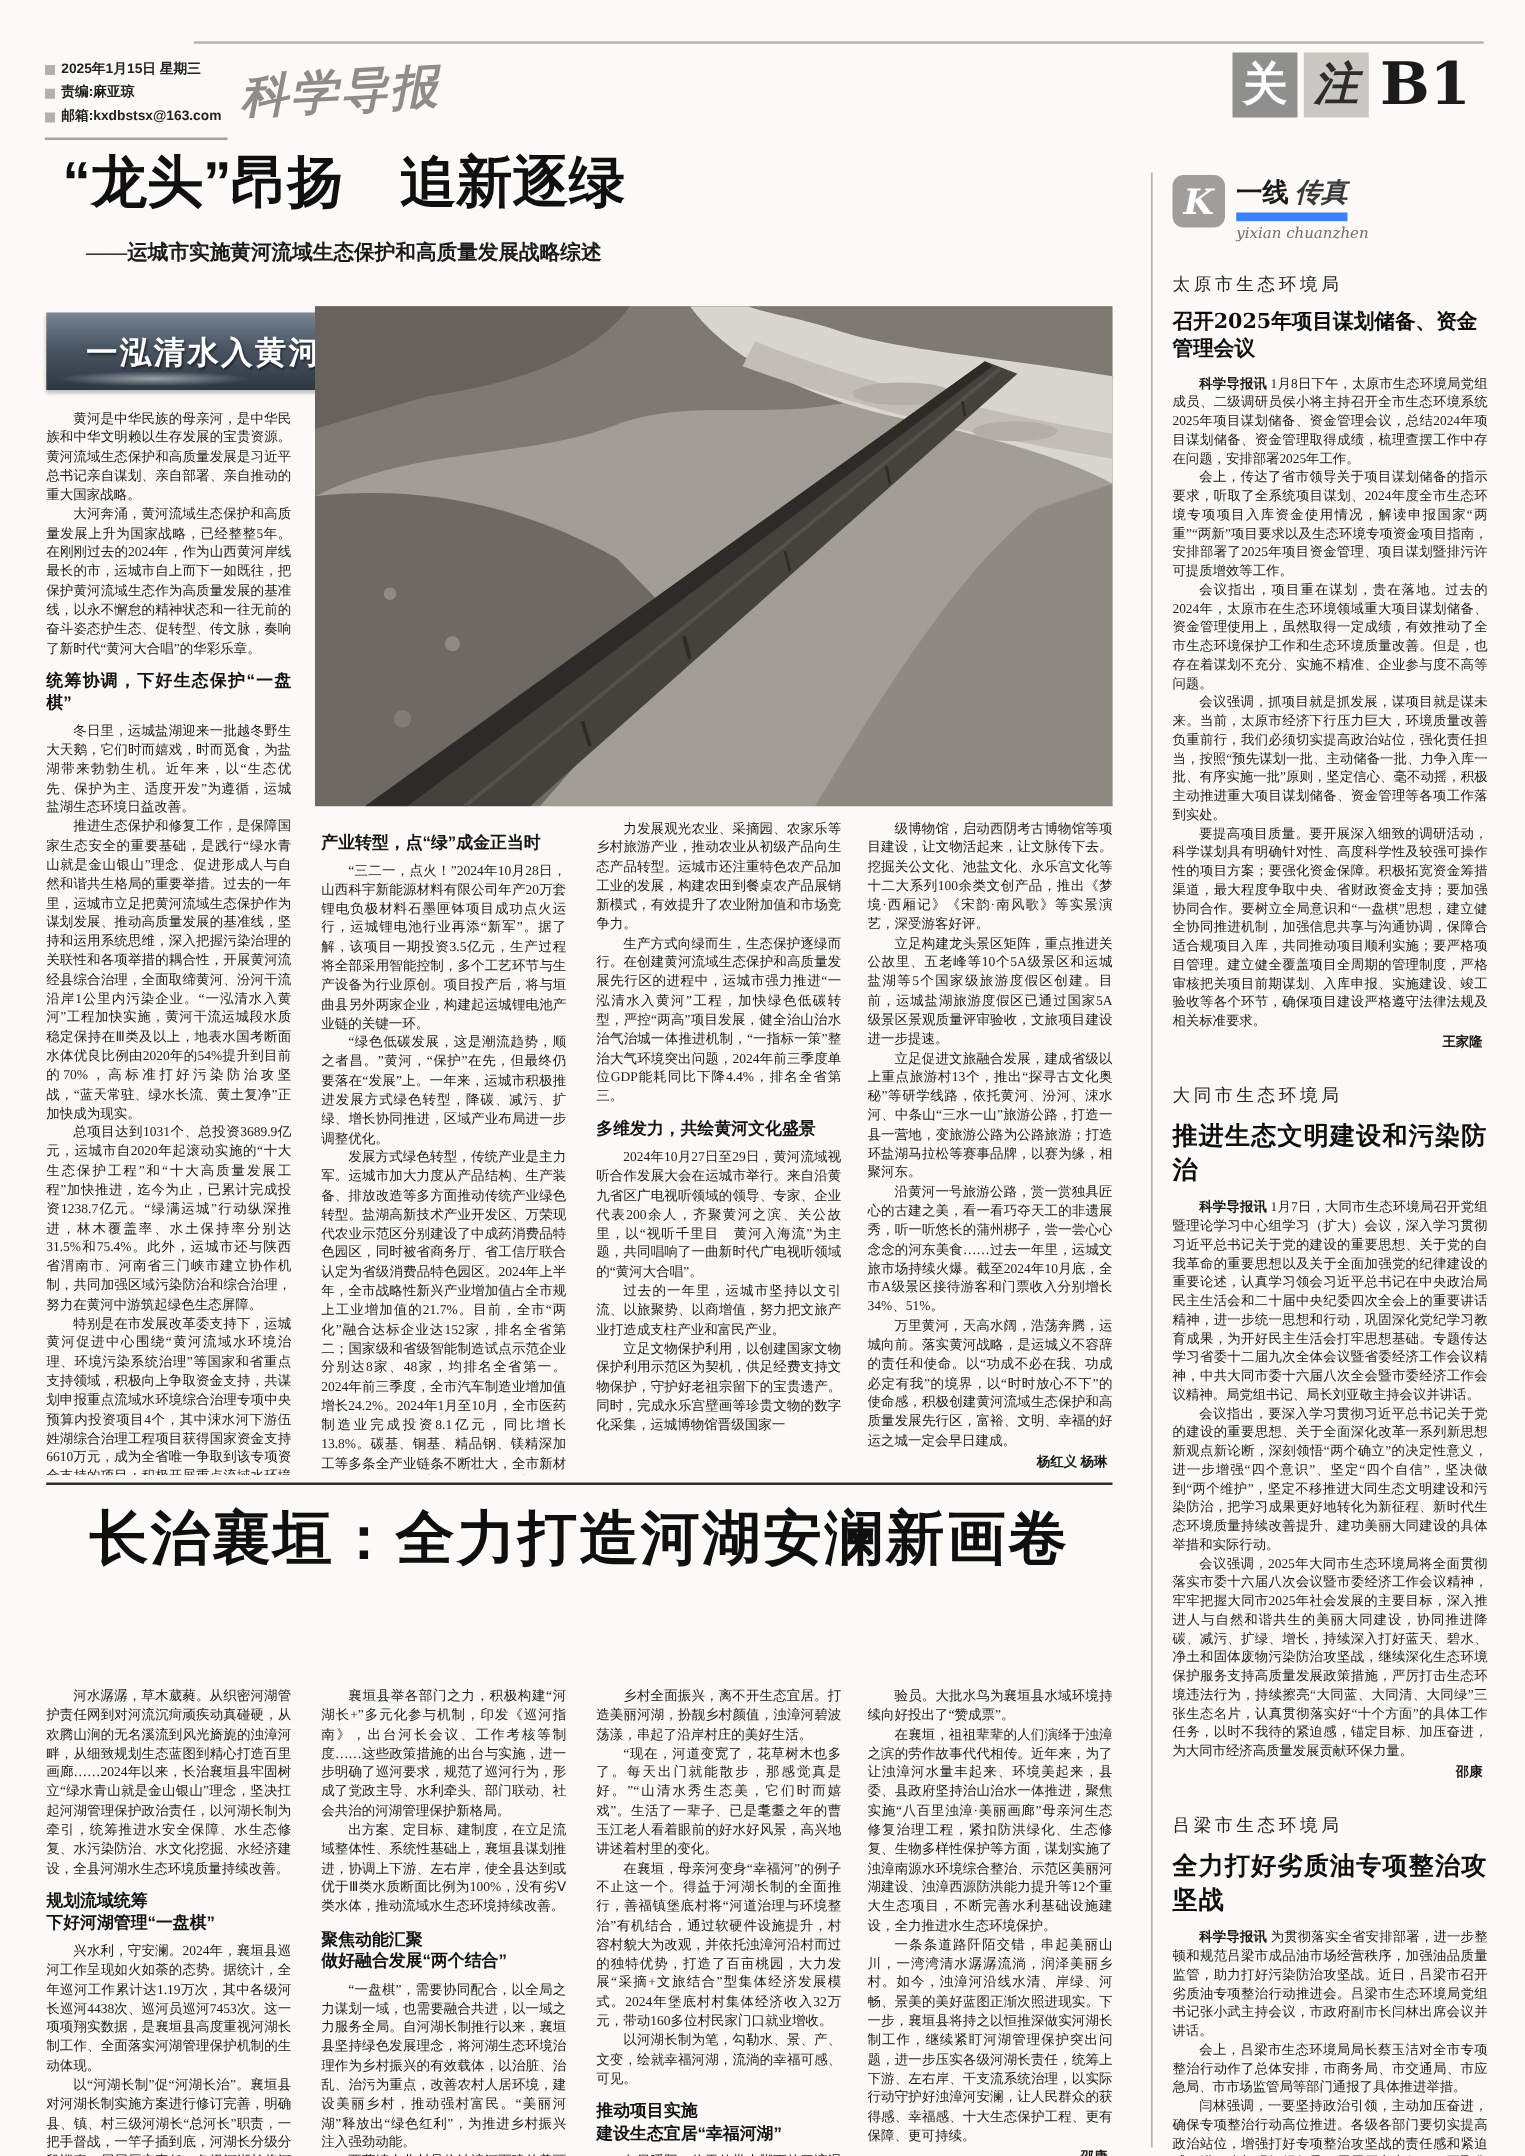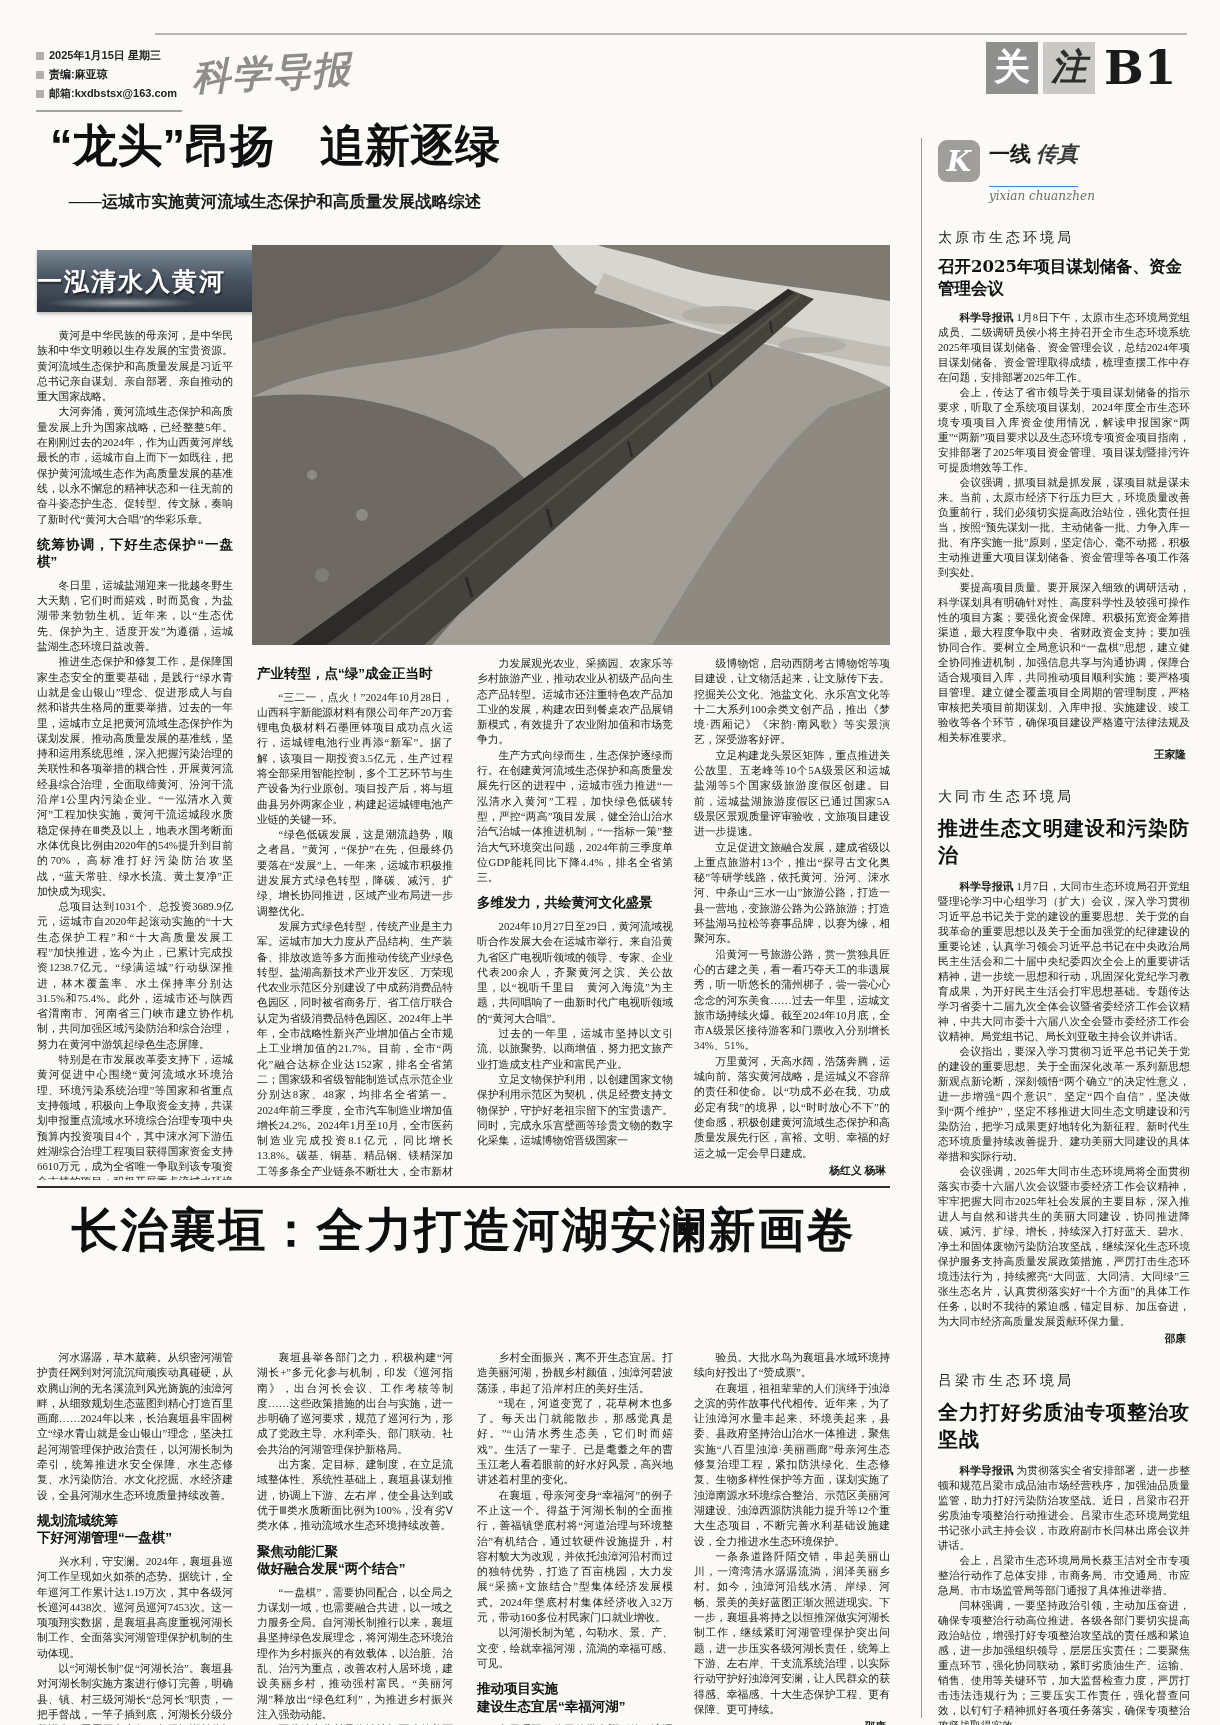--- a/index.html
+++ b/index.html
@@ -18,21 +18,21 @@
   .badge-guan{background:#8f8f8d;color:#fff;font-family:"Liberation Sans",sans-serif;}
   .badge-zhu{background:#c9c8c3;color:#2d2d2d;font-style:italic;font-family:"DejaVu Serif",serif;}
   .page-no{font-size:47px;font-weight:bold;font-family:"DejaVu Serif",serif;margin-left:4px;}
   
   .lead-head{position:absolute;left:28px;top:116px;width:494px;text-align:center;}
   .lead-head h1{margin:0;font-size:45px;font-weight:900;font-family:"Liberation Sans",sans-serif;color:#101010;}
   .lead-dek{margin-top:15px;font-size:16.5px;font-weight:bold;}
   
   .banner{position:absolute;left:37px;top:250px;width:221px;height:62px;
           background:linear-gradient(180deg,#7b8693 0%,#4a5563 45%,#2e3842 100%);
-          display:flex;align-items:center;justify-content:flex-start;box-shadow:0 2px 3px rgba(0,0,0,.25);}
+          display:flex;align-items:center;justify-content:flex-end;box-shadow:0 2px 3px rgba(0,0,0,.25);}
   .banner::after{content:"";position:absolute;left:8px;bottom:3px;width:70%;height:12px;
           background:radial-gradient(ellipse at center,rgba(255,255,255,.5),transparent 70%);}
   .banner span{color:#fff;font-size:25px;font-weight:bold;letter-spacing:2px;text-shadow:1px 2px 2px rgba(0,0,0,.55);}
   
   .photo{position:absolute;left:252px;top:245px;width:638px;height:400px;background:#a29e96;}
   .photo svg{display:block;width:100%;height:100%;}
   
   .mcol{position:absolute;width:196px;font-size:10.8px;line-height:15.3px;overflow:hidden;text-align:justify;}
   #mcol1{left:37px;top:328px;height:852px;}
   #mcol2{left:257px;top:656px;height:524px;}
@@ -50,21 +50,21 @@
   .bcol{position:absolute;width:196px;top:1350px;height:444px;font-size:10.8px;line-height:15.3px;
         overflow:hidden;text-align:justify;}
   #bcol1{left:37px;} #bcol2{left:257px;} #bcol3{left:477px;} #bcol4{left:694px;}
   
   .v-divider{position:absolute;left:921px;top:138px;width:1px;height:1580px;background:#9b9995;}
   .sidebar{position:absolute;left:938px;top:140px;width:252px;}
   .brand{display:flex;align-items:flex-start;gap:9px;margin-bottom:12px;}
   .brand-k{width:42px;height:42px;background:#a09e9a;color:#fff;border-radius:9px;
            font-family:"DejaVu Serif",serif;font-style:italic;font-weight:bold;font-size:28px;
            display:flex;align-items:center;justify-content:center;}
-  .brand-title{font-size:21px;border-bottom:1px solid #3b82f6;padding-bottom:18px;display:inline-block;}
+  .brand-title{font-size:21px;border-bottom:7px solid #3b82f6;padding-bottom:2px;display:inline-block;}
   .bt-bold{font-weight:900;font-family:"Liberation Sans",sans-serif;}
   .bt-script{font-style:italic;font-weight:bold;font-family:"DejaVu Serif",serif;margin-left:5px;color:#3a3a3a;}
   .brand-pinyin{font-style:italic;color:#6b6b6b;font-size:12px;font-family:"DejaVu Serif",serif;margin-top:2px;}
   .sb-art{margin-top:26px;}
   .sb-kicker{font-size:14px;letter-spacing:3px;margin-bottom:9px;font-family:"Liberation Sans",sans-serif;color:#222;}
   .sb-head{font-weight:bold;margin-bottom:10px;color:#0f0f0f;}
   .hl-m{font-size:16.5px;font-family:"DejaVu Serif",serif;}
   .hl-l{font-size:20px;font-family:"DejaVu Serif",serif;letter-spacing:1px;}
   .sb-body{font-size:10.7px;line-height:15px;text-align:justify;}
 </style>
@@ -206,20 +206,21 @@
         <div class="brand-pinyin">yixian chuanzhen</div>
       </div>
     </div>
 
     <div class="sb-art">
       <div class="sb-kicker">太原市生态环境局</div>
       <div class="sb-head hl-m">召开2025年项目谋划储备、资金管理会议</div>
       <div class="sb-body">
           <div class="blk blk-p"><b class="lead-in">科学导报讯</b> 1月8日下午，太原市生态环境局党组成员、二级调研员侯小将主持召开全市生态环境系统2025年项目谋划储备、资金管理会议，总结2024年项目谋划储备、资金管理取得成绩，梳理查摆工作中存在问题，安排部署2025年工作。</div>
           <div class="blk blk-p">会上，传达了省市领导关于项目谋划储备的指示要求，听取了全系统项目谋划、2024年度全市生态环境专项项目入库资金使用情况，解读申报国家“两重”“两新”项目要求以及生态环境专项资金项目指南，安排部署了2025年项目资金管理、项目谋划暨排污许可提质增效等工作。</div>
+          <div class="blk blk-p">会议指出，项目重在谋划，贵在落地。过去的2024年，太原市在生态环境领域重大项目谋划储备、资金管理使用上，虽然取得一定成绩，有效推动了全市生态环境保护工作和生态环境质量改善。但是，也存在着谋划不充分、实施不精准、企业参与度不高等问题。</div>
           <div class="blk blk-p">会议强调，抓项目就是抓发展，谋项目就是谋未来。当前，太原市经济下行压力巨大，环境质量改善负重前行，我们必须切实提高政治站位，强化责任担当，按照“预先谋划一批、主动储备一批、力争入库一批、有序实施一批”原则，坚定信心、毫不动摇，积极主动推进重大项目谋划储备、资金管理等各项工作落到实处。</div>
           <div class="blk blk-p">要提高项目质量。要开展深入细致的调研活动，科学谋划具有明确针对性、高度科学性及较强可操作性的项目方案；要强化资金保障。积极拓宽资金筹措渠道，最大程度争取中央、省财政资金支持；要加强协同合作。要树立全局意识和“一盘棋”思想，建立健全协同推进机制，加强信息共享与沟通协调，保障合适合规项目入库，共同推动项目顺利实施；要严格项目管理。建立健全覆盖项目全周期的管理制度，严格审核把关项目前期谋划、入库申报、实施建设、竣工验收等各个环节，确保项目建设严格遵守法律法规及相关标准要求。</div>
           <div class="blk blk-by">王家隆</div>
         </div>
     </div>
 
     <div class="sb-art">
       <div class="sb-kicker">大同市生态环境局</div>
       <div class="sb-head hl-l">推进生态文明建设和污染防治</div>
       <div class="sb-body">

